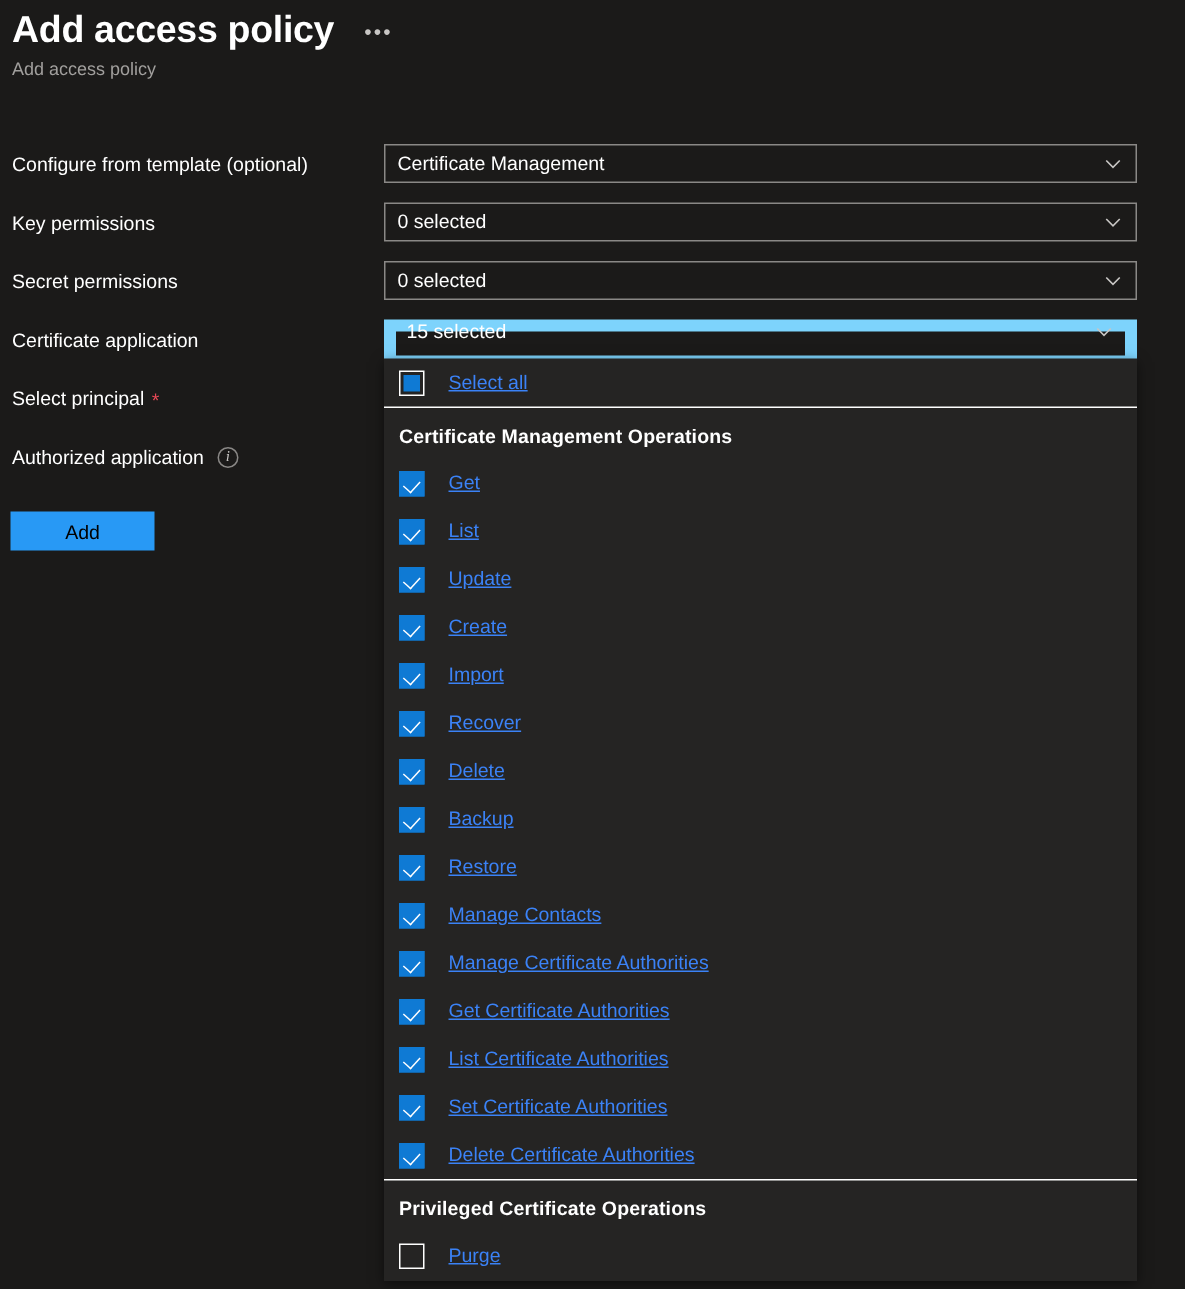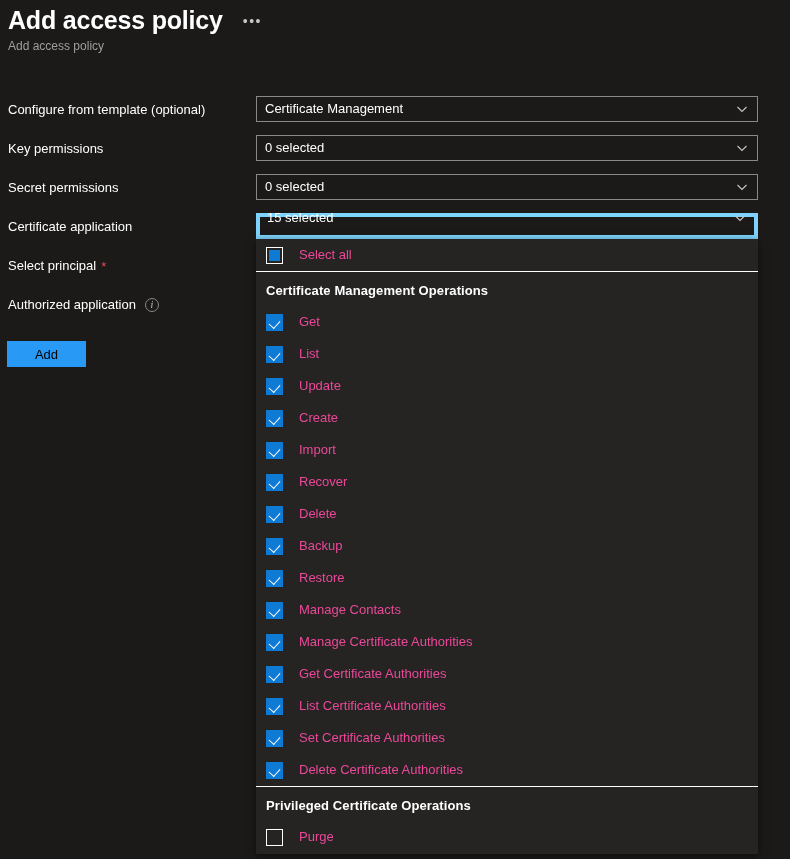--- a/index.html
+++ b/index.html
@@ -96,21 +96,21 @@
     width: 502px;
     height: 26px;
     background: #1b1a19;
     border: 1px solid #8a8886;
     display: flex;
     align-items: center;
     padding: 0 6px 0 8px;
     cursor: pointer;
   }
   .dropdown.focused {
-    border: 4px solid #7dd3fc;
+    border: 8px solid #7dd3fc;
     padding: 0 5px 16px 7px;
   }
   .dropdown-value {
     flex: 1;
     font-size: 13px;
     line-height: 18px;
     color: #ffffff;
     white-space: nowrap;
     overflow: hidden;
   }
@@ -120,21 +120,21 @@
     margin-right: 3px;
     display: block;
   }
   .chevron svg { display: block; }
 
   
   #add-button {
     position: absolute;
     left: 7px;
     top: 341px;
-    width: 79px;
+    width: 96px;
     height: 26px;
     background: #2899f5;
     border: none;
     color: #000000;
     font-size: 13px;
     font-family: "Liberation Sans", sans-serif;
     cursor: pointer;
     padding: 0;
   }
 
@@ -200,23 +200,24 @@
   .cb.indeterminate::after {
     content: "";
     position: absolute;
     left: 2px; top: 2px;
     right: 2px; bottom: 2px;
     background: #0f7ad4;
   }
   .cb-label {
     font-size: 13px;
     line-height: 18px;
-    color: #ec4899;
+    color: #3b82f6;
     margin-left: 16px;
     white-space: nowrap;
+    text-decoration: underline;
   }
 </style>
 </head>
 <body>
 
 <div id="header">
   <div id="title-row">
     <h1 id="page-title">Add access policy</h1>
     <div id="ellipsis-menu">•••</div>
   </div>

